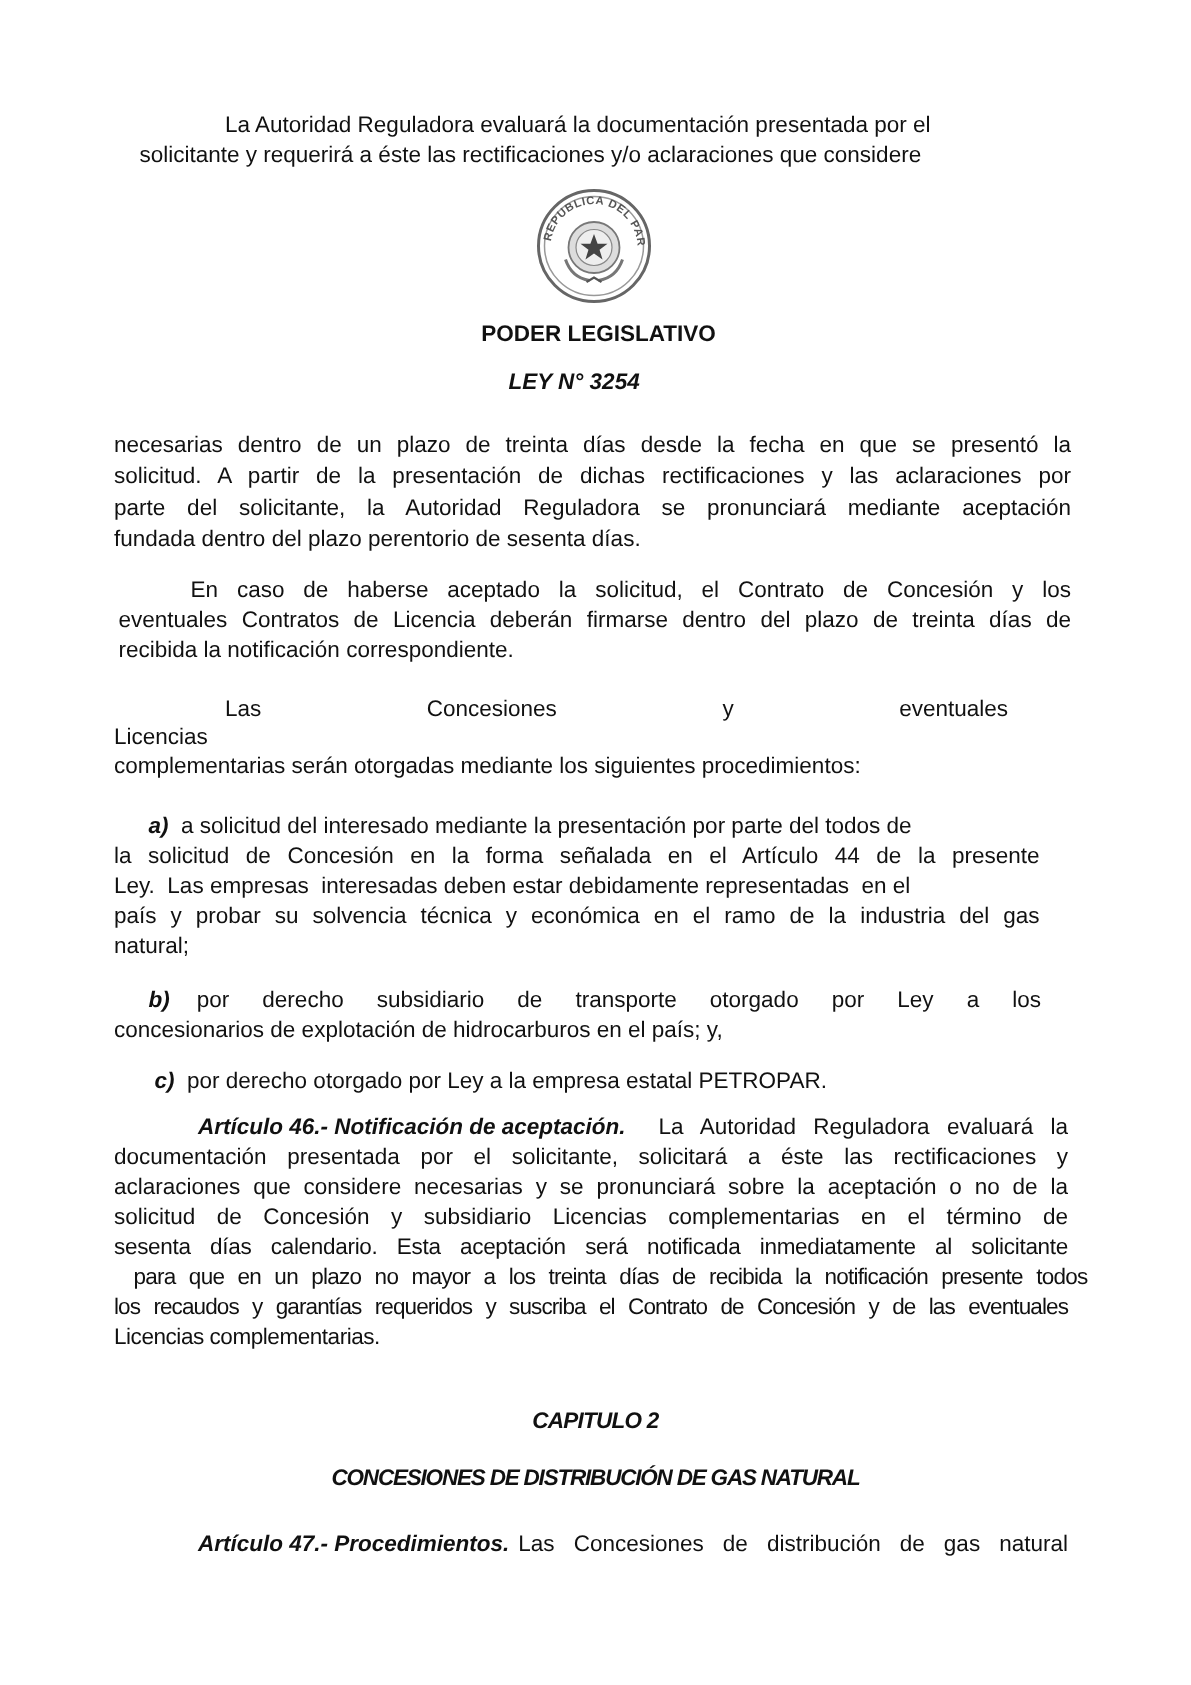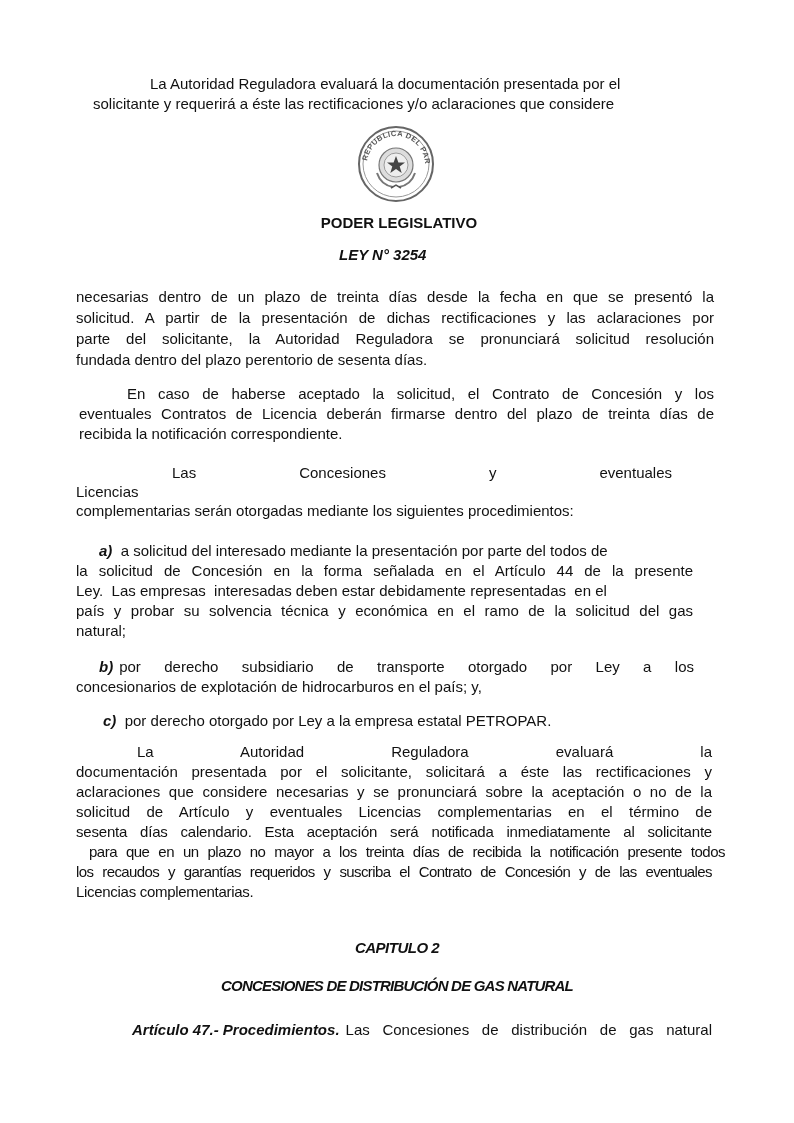--- a/index.html
+++ b/index.html
@@ -30,59 +30,60 @@
   <text font-size="7.5" font-weight="bold" fill="#555" font-family="Liberation Sans, sans-serif" letter-spacing="0.5">
     <textPath href="#arcTop" startOffset="4">REPUBLICA DEL PARAGUAY</textPath>
   </text>
 </svg>
 
 <div class="ln b c" style="left:0;width:794px;top:213px;padding-left:2px;">PODER LEGISLATIVO</div>
 <div class="ln bi" style="left:339px;top:245px;">LEY N° 3254</div>
 
 <div class="ln j" style="left:76px;width:638px;top:287px;">necesarias dentro de un plazo de treinta días desde la fecha en que se presentó la</div>
 <div class="ln j" style="left:76px;width:638px;top:308px;">solicitud. A partir de la presentación de dichas rectificaciones y las aclaraciones por</div>
-<div class="ln j" style="left:76px;width:638px;top:329px;">parte del solicitante, la Autoridad Reguladora se pronunciará solicitud resolución</div>
+<div class="ln j" style="left:76px;width:638px;top:329px;">parte del solicitante, la Autoridad Reguladora se pronunciará mediante aceptación</div>
 <div class="ln" style="left:76px;top:350px;">fundada dentro del plazo perentorio de sesenta días.</div>
 
 <div class="ln j" style="left:127px;width:587px;top:384px;">En caso de haberse aceptado la solicitud, el Contrato de Concesión y los</div>
 <div class="ln j" style="left:79px;width:635px;top:404px;">eventuales Contratos de Licencia deberán firmarse dentro del plazo de treinta días de</div>
 <div class="ln" style="left:79px;top:424px;">recibida la notificación correspondiente.</div>
 
 <div class="ln" style="left:132px;top:463px;width:540px;display:flex;">
-  <span style="flex:1;margin-left:40px;text-align:justify;text-align-last:justify;">Las Concesiones y eventuales</span>
+  <span style="flex:1;margin-left:18px;text-align:justify;text-align-last:justify;">Las Concesiones y eventuales</span>
 </div>
 <div class="ln" style="left:76px;top:482px;">Licencias</div>
 <div class="ln" style="left:76px;top:501px;">complementarias serán otorgadas mediante los siguientes procedimientos:</div>
 
 <div class="ln" style="left:99px;top:541px;">
   <span class="bi">a)</span>&nbsp;
   <span>a solicitud del interesado mediante la presentación por parte del todos de</span>
 </div>
 <div class="ln j" style="left:76px;width:617px;top:561px;">la solicitud de Concesión en la forma señalada en el Artículo 44 de la presente</div>
 <div class="ln" style="left:76px;top:581px;white-space:pre;">Ley.  Las empresas  interesadas deben estar debidamente representadas  en el</div>
-<div class="ln j" style="left:76px;width:617px;top:601px;">país y probar su solvencia técnica y económica en el ramo de la solicitud del gas</div>
+<div class="ln j" style="left:76px;width:617px;top:601px;">país y probar su solvencia técnica y económica en el ramo de la industria del gas</div>
 <div class="ln" style="left:76px;top:621px;">natural;</div>
 
 <div class="ln" style="left:99px;top:657px;width:595px;display:flex;">
   <span class="bi">b)</span>
-  <span style="flex:1;margin-left:6px;text-align:justify;text-align-last:justify;">por derecho subsidiario de transporte otorgado por Ley a los</span>
+  <span style="flex:1;margin-left:18px;text-align:justify;text-align-last:justify;">por derecho subsidiario de transporte otorgado por Ley a los</span>
 </div>
 <div class="ln" style="left:76px;top:677px;text-align:right;">concesionarios de explotación de hidrocarburos en el país; y,</div>
 
 <div class="ln" style="left:103px;top:711px;">
   <span class="bi">c)</span>&nbsp;
   <span>por derecho otorgado por Ley a la empresa estatal PETROPAR.</span>
 </div>
 
 <div class="ln" style="left:132px;top:742px;width:580px;display:flex;">
-  <span style="flex:1;margin-left:5px;text-align:justify;text-align-last:justify;">La Autoridad Reguladora evaluará la</span>
+  <span class="bi">Artículo 46.- Notificación de aceptación.</span>
+  <span style="flex:1;margin-left:22px;text-align:justify;text-align-last:justify;">La Autoridad Reguladora evaluará la</span>
 </div>
 <div class="ln j" style="left:76px;width:636px;top:762px;">documentación presentada por el solicitante, solicitará a éste las rectificaciones y</div>
 <div class="ln j" style="left:76px;width:636px;top:782px;">aclaraciones que considere necesarias y se pronunciará sobre la aceptación o no de la</div>
-<div class="ln j" style="left:76px;width:636px;top:802px;">solicitud de Artículo y eventuales Licencias complementarias en el término de</div>
+<div class="ln j" style="left:76px;width:636px;top:802px;">solicitud de Concesión y subsidiario Licencias complementarias en el término de</div>
 <div class="ln j" style="left:76px;width:636px;top:822px;letter-spacing:-0.2px;">sesenta días calendario. Esta aceptación será notificada inmediatamente al solicitante</div>
 <div class="ln j" style="left:89px;width:636px;top:842px;letter-spacing:-0.5px;">para que en un plazo no mayor a los treinta días de recibida la notificación presente todos</div>
 <div class="ln j" style="left:76px;width:636px;top:862px;letter-spacing:-0.6px;">los recaudos y garantías requeridos y suscriba el Contrato de Concesión y de las eventuales</div>
 <div class="ln" style="left:76px;top:882px;letter-spacing:-0.3px;">Licencias complementarias.</div>
 
 <div class="ln bi c" style="left:0;width:794px;top:938px;letter-spacing:-0.5px;">CAPITULO 2</div>
 <div class="ln bi c" style="left:0;width:794px;top:976px;letter-spacing:-0.8px;">CONCESIONES DE DISTRIBUCIÓN DE GAS NATURAL</div>
 
 <div class="ln" style="left:132px;top:1020px;width:580px;display:flex;">
   <span class="bi">Artículo 47.- Procedimientos.</span>

